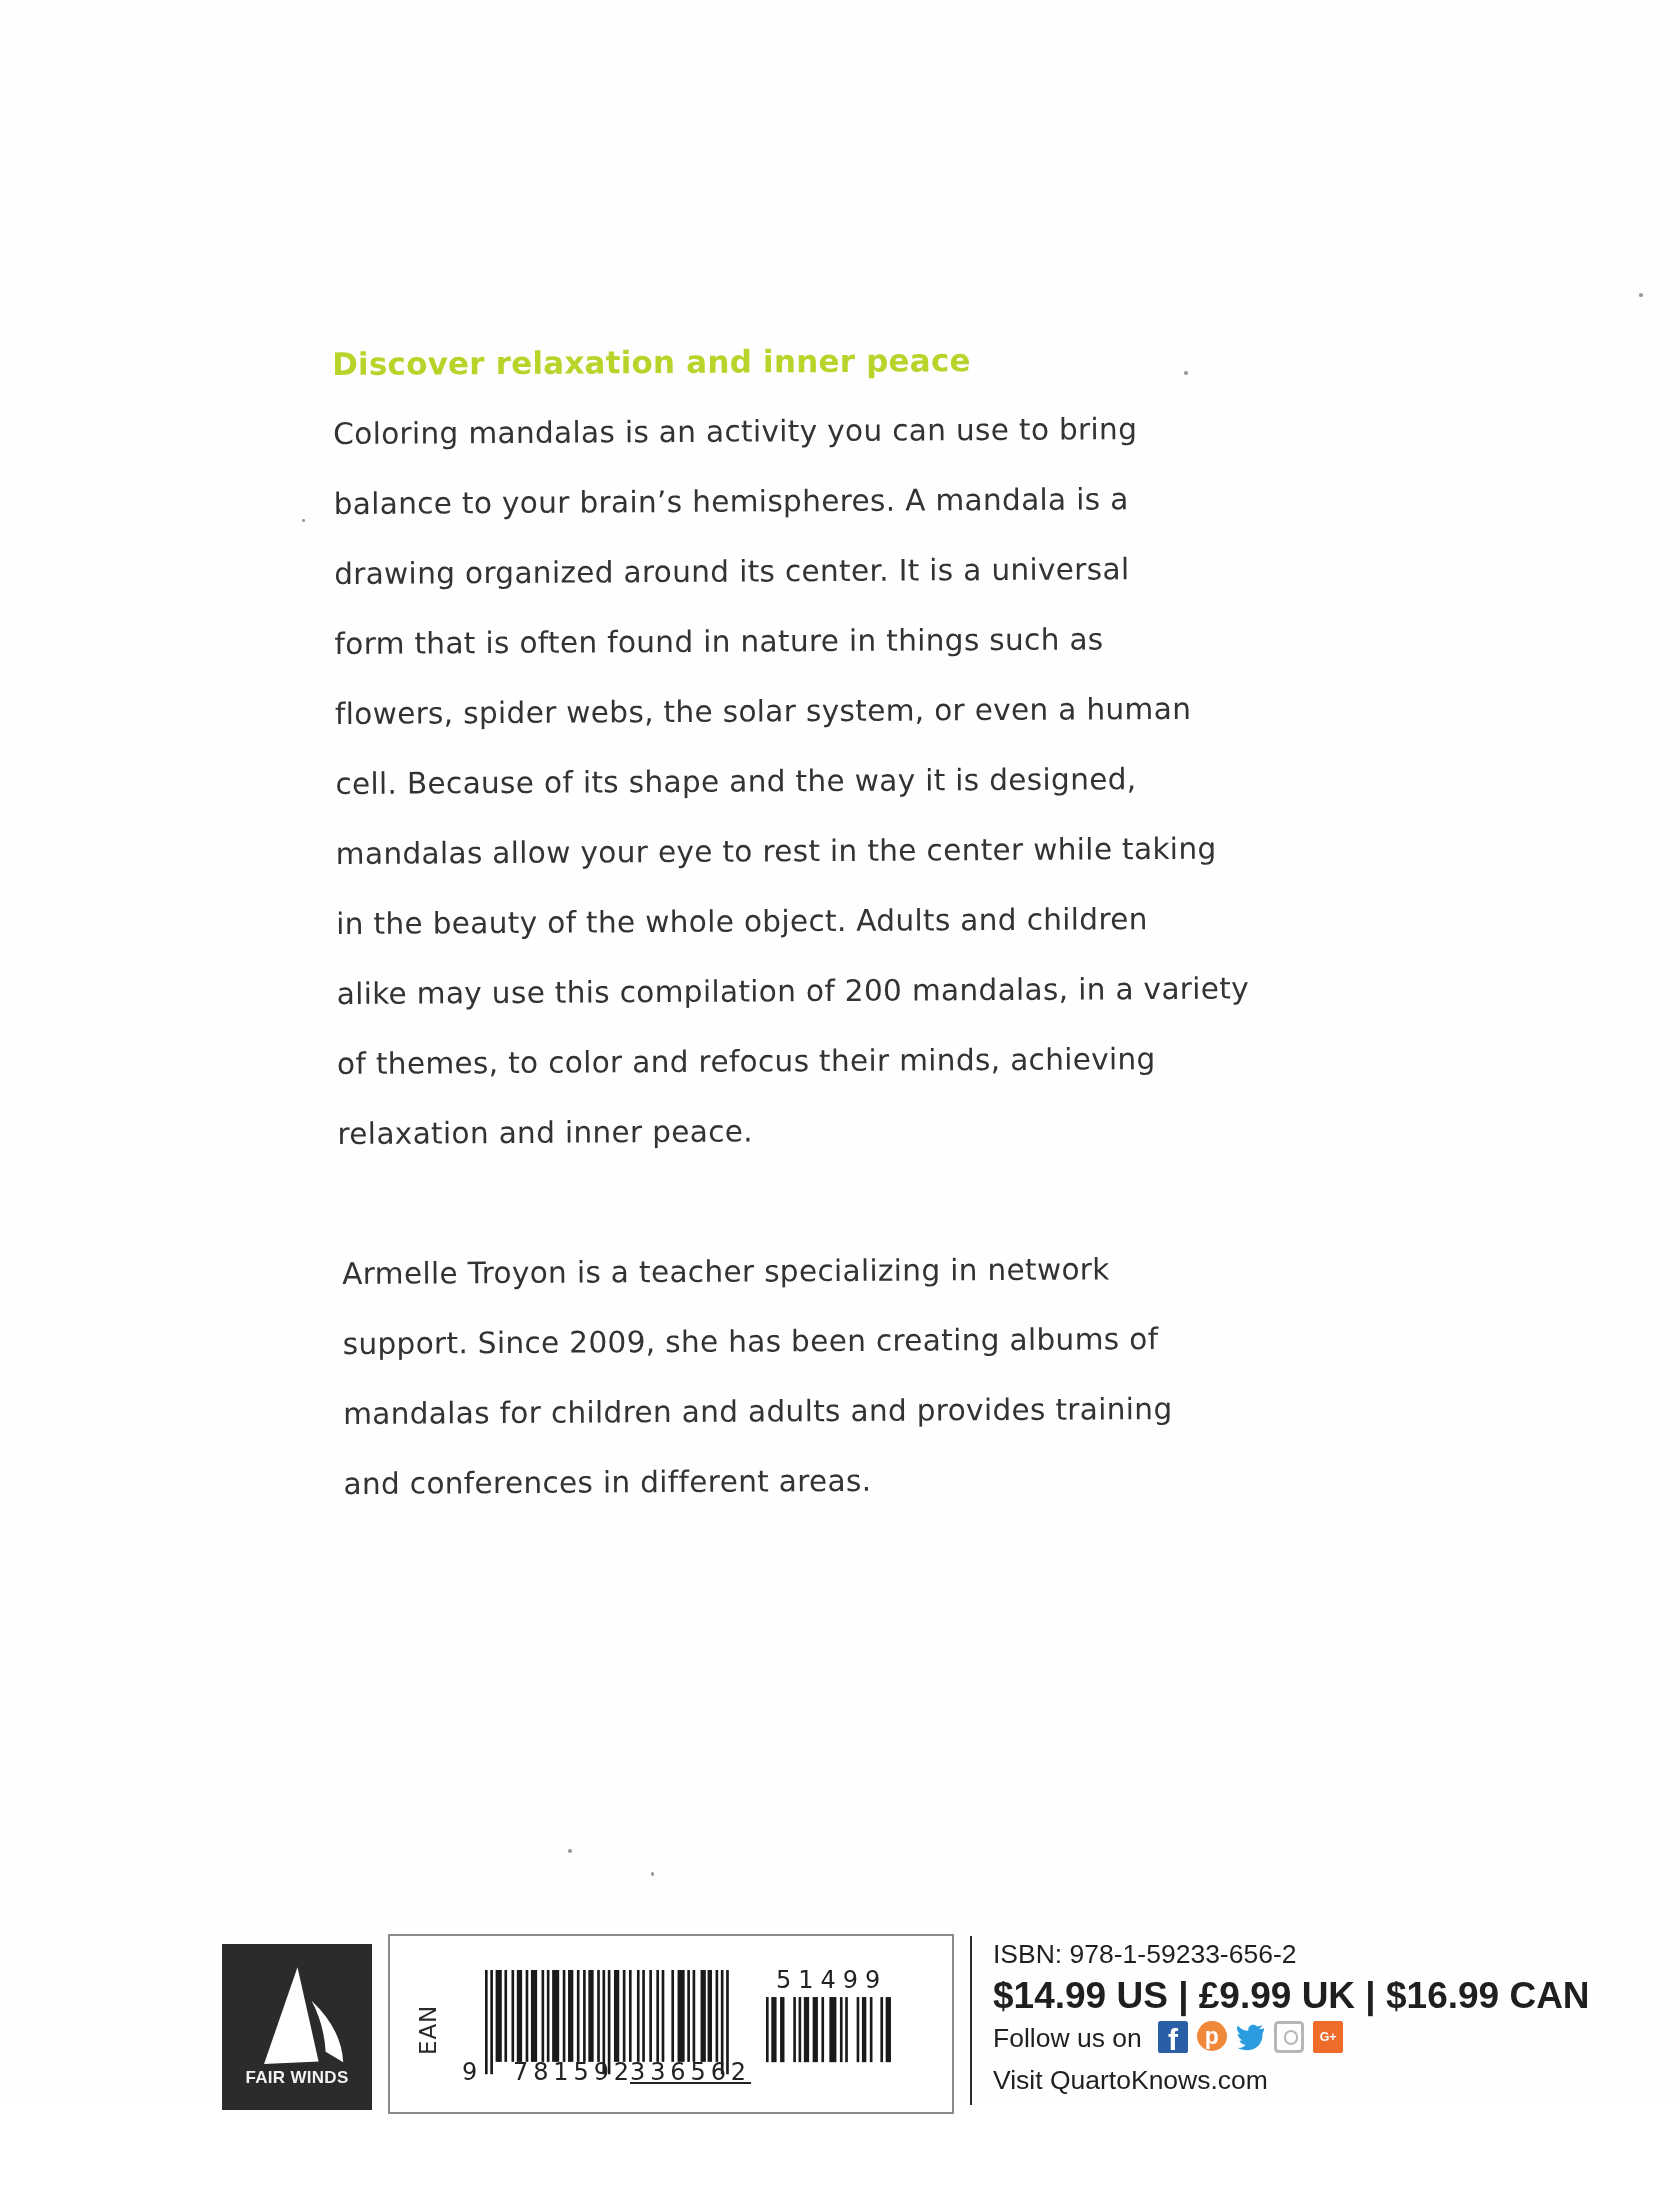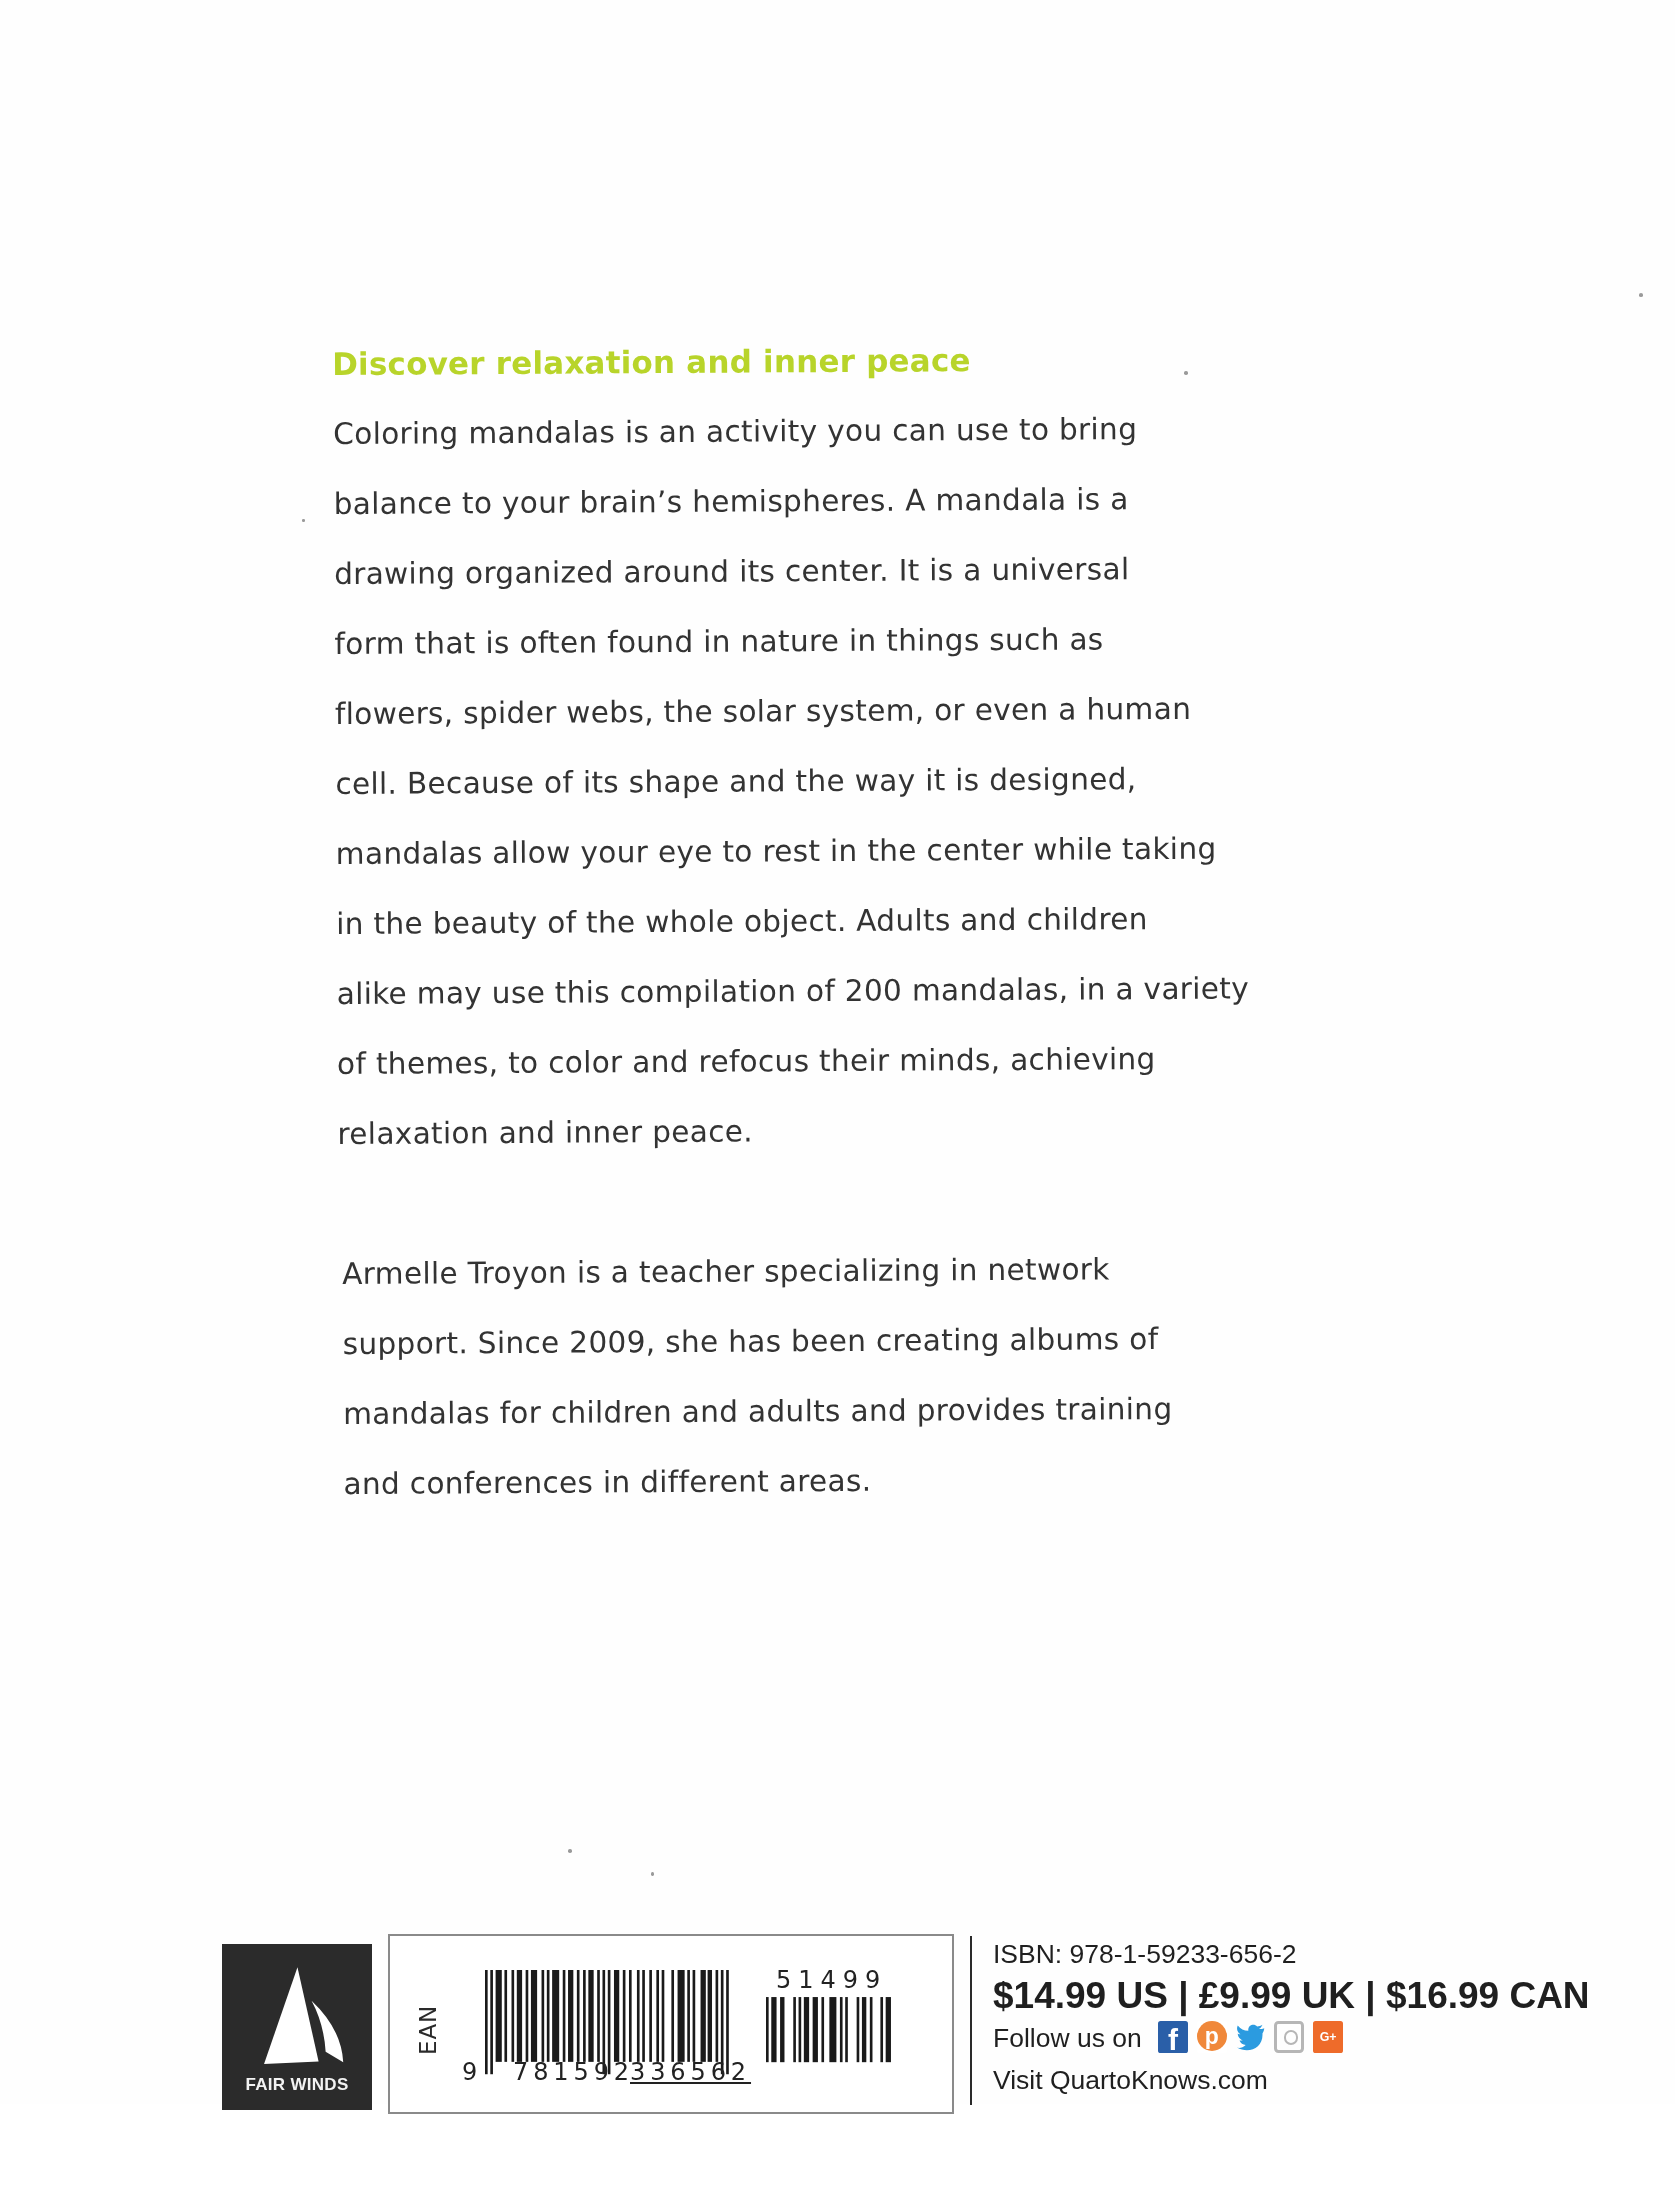--- a/index.html
+++ b/index.html
@@ -47,21 +47,20 @@
     }
     .logo svg { position: absolute; left: 35px; top: 23px; }
     .logo-text {
       position: absolute; left: 0; right: 0; top: 124px;
       text-align: center;
       font-family: "Liberation Sans", sans-serif;
       font-weight: bold;
       font-size: 17px;
       color: #f2f2f2;
       letter-spacing: 0.3px;
-      margin-top: 7px;
     }
 
     .barcode-box {
       position: absolute; left: 388px; top: 1934px;
       width: 566px; height: 180px;
       border: 2.6px solid #8a8a8a;
       background: #ffffff;
       box-sizing: border-box;
     }
     .ean-label {

